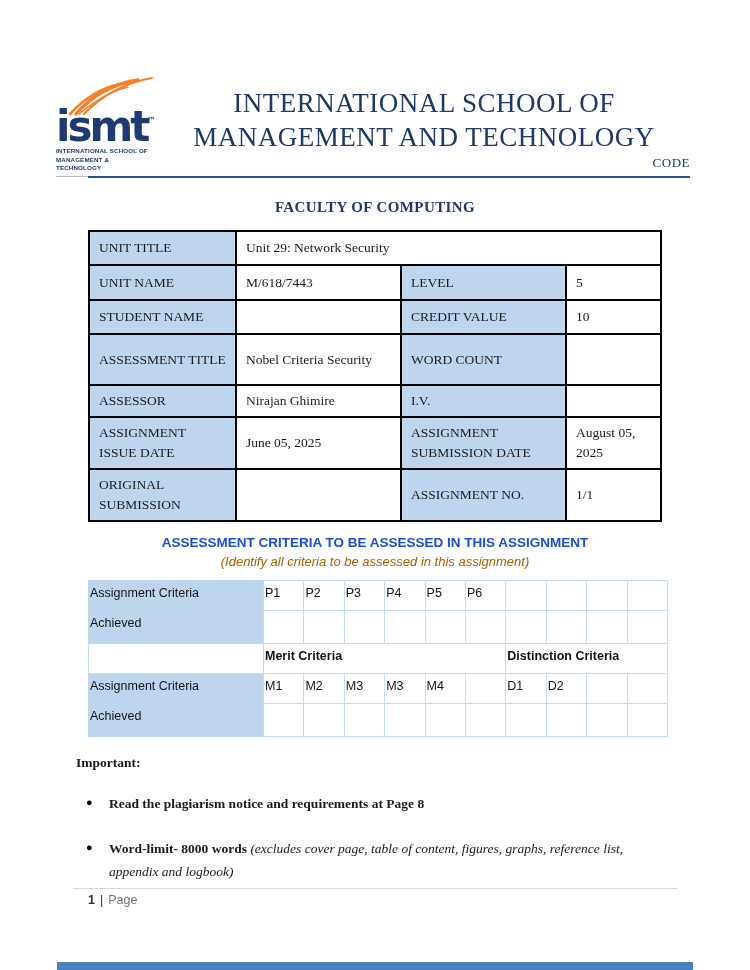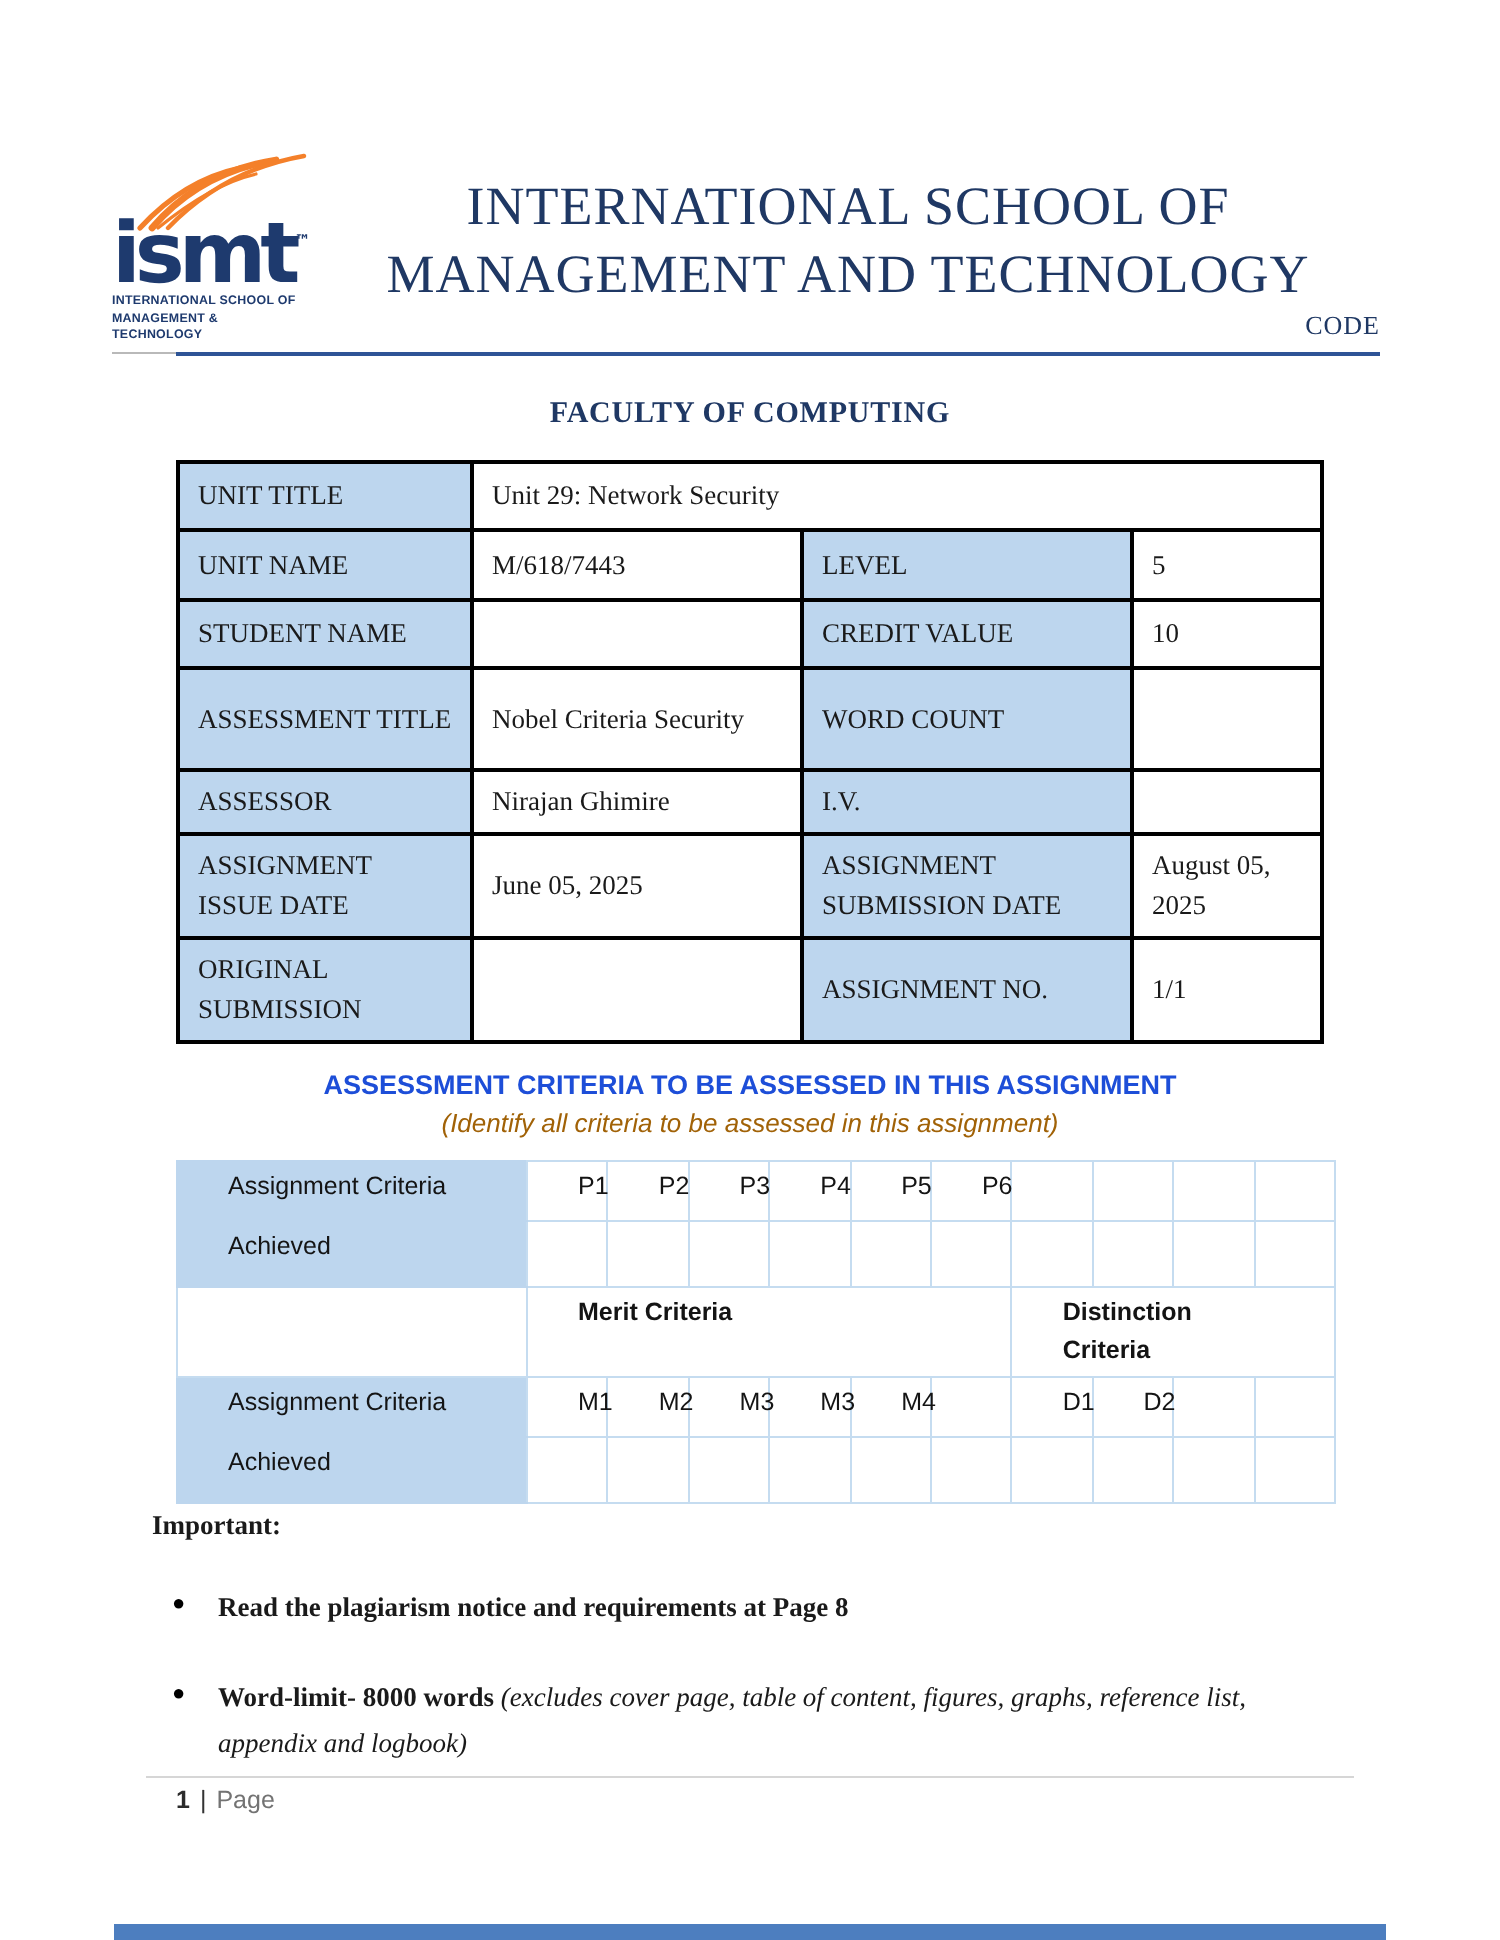--- a/index.html
+++ b/index.html
@@ -42,21 +42,21 @@
 
   
   .criteria-heading { position:absolute; left:0; top:535px; width:750px; text-align:center;
                       font-family:"Liberation Sans", sans-serif; font-weight:700; font-size:13.5px; color:#1d4ed8; }
   .criteria-subheading { position:absolute; left:0; top:554px; width:750px; text-align:center;
                          font-family:"Liberation Sans", sans-serif; font-style:italic; font-size:13px; color:#a16207; }
 
   
   .criteria-table { position:absolute; left:88px; top:580px; width:580px;
                     font-family:"Liberation Sans", sans-serif; font-size:12.5px; color:#141414; }
-  .criteria-table td { border:1px solid #C5DCF0; padding:3px 25px; vertical-align:top;
+  .criteria-table td { border:1px solid #C5DCF0; padding:3px 1px; vertical-align:top;
                        background:#ffffff; line-height:1.5; }
   .criteria-table td.lbl { background:#BDD6EE; border-color:#BDD6EE; border-right-color:#C5DCF0; }
   .criteria-table col.cl { width:175px; }
   .criteria-table tr:nth-child(1) td { height:30px; }
   .criteria-table tr:nth-child(2) td { height:33px; }
   .criteria-table tr:nth-child(3) td { height:30px; }
   .criteria-table tr:nth-child(4) td { height:30px; }
   .criteria-table tr:nth-child(5) td { height:33px; }
   .criteria-table td.grp { font-weight:700; }
 

